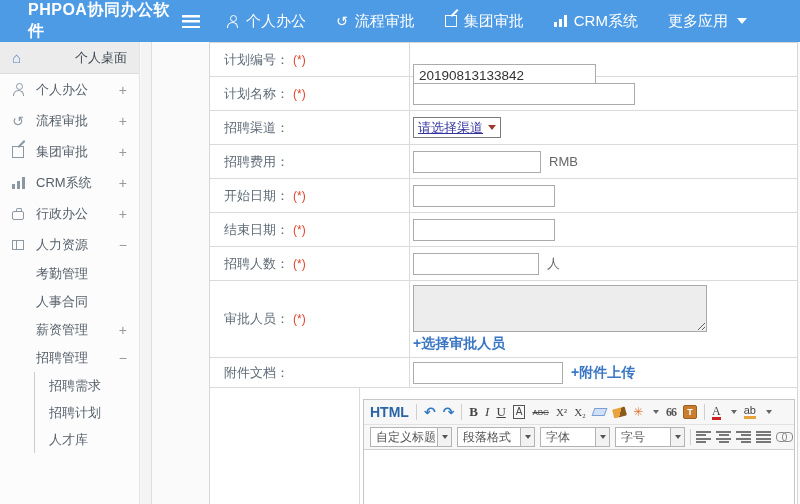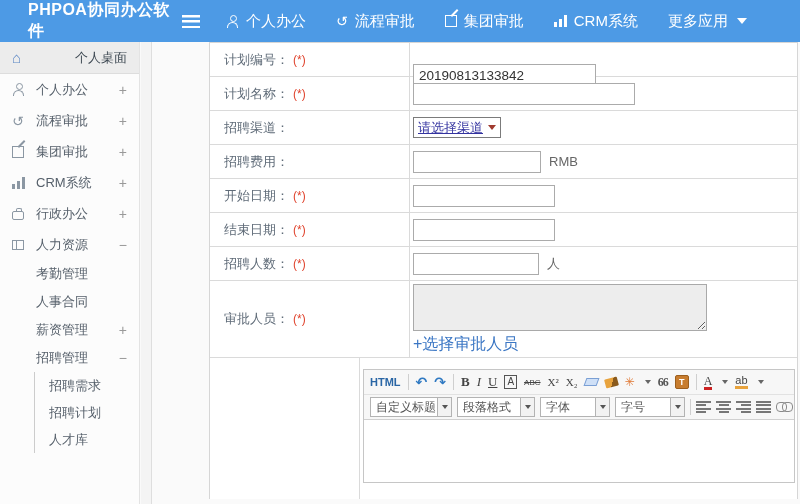--- a/index.html
+++ b/index.html
@@ -86,32 +86,32 @@
   .w-planno { width:183px;margin-top:31px; } .w-name { width:222px; } .w-fee { width:128px; }
   .w-date { width:142px; } .w-count { width:126px; } .w-attach { width:150px; }
   .unit { color:#666; }
   .sel-box { display:inline-flex; align-items:center; border:1px solid #7b7b7b; background:#fff;
     height:21px; padding:0 4px; gap:5px; cursor:pointer; }
   .sel-box .sel-text { color:#3434a0; text-decoration:underline; font-size:13px; }
   .sel-box .sel-caret { width:0; height:0; border-left:4px solid transparent;
     border-right:4px solid transparent; border-top:5px solid #a03a2e; }
   .appr-textarea { width:294px; height:47px; background:#ededed; border:1px solid #a9a9a9;
     resize:both; font-family:inherit; }
-  .blue-link { color:#3a76c4; font-size:16px; text-decoration:none; cursor:pointer; }
+  .blue-link { color:#3a76c4; font-size:14px; text-decoration:none; cursor:pointer;font-weight:bold; }
 
   
   .editor { width:432px; border:1px solid #c6c6c6; background:#fff; margin-top:9px; }
   .tb { display:flex; align-items:center; gap:7px; padding:3px 6px; background:#f7f7f7;
     height:25px; white-space:nowrap; overflow:hidden; }
   .tb1 { border-bottom:1px solid #e2e2e2; }
   .tb2 { border-bottom:1px solid #d0d0d0; gap:5px; }
   .tsep { width:1px; height:16px; background:#cfcfcf; flex:none; }
   .tbtn { display:inline-flex; align-items:center; justify-content:center; cursor:pointer;
     color:#444; font-size:13px; flex:none; }
-  .t-html { font-size:11px; font-weight:bold; color:#2a66a5; }
+  .t-html { font-size:14px; font-weight:bold; color:#2a66a5; }
   .t-undo,.t-redo { color:#2f79c2; font-size:14px; font-weight:bold; }
   .t-b { font-weight:bold; font-family:"Liberation Serif","DejaVu Serif",serif; }
   .t-i { font-style:italic; font-family:"Liberation Serif","DejaVu Serif",serif; }
   .t-u { text-decoration:underline; font-family:"Liberation Serif","DejaVu Serif",serif; }
   .t-abox { border:1px solid #555; font-size:10px; padding:0 2px; line-height:12px; }
   .t-strike { font-size:8px; text-decoration:line-through; letter-spacing:0; }
   .t-supsub { font-size:11px; font-family:"Liberation Serif","DejaVu Serif",serif; }
   .t-eraser { width:13px; height:8px; background:#cfe0f7; border:1px solid #7a9fd4;
     transform:skewX(-20deg); }
   .t-brush { width:13px; height:9px; background:linear-gradient(120deg,#e8a33d 55%,#8a5a1c 55%);
@@ -343,20 +343,29 @@
         <div class="cell-label">
           <span>审批人员：</span>
           <span class="req">(*)</span>
         </div>
         <div class="cell-value col">
           <textarea class="appr-textarea" style=""></textarea>
           <a class="blue-link">+选择审批人员</a>
         </div>
       </div>
 
+      <div class="frow short">
+        <div class="cell-label">
+          <span>附件文档：</span>
+        </div>
+        <div class="cell-value">
+          <input class="txt-input w-attach" value="" style="">
+          <a class="blue-link">+附件上传</a>
+        </div>
+      </div>
 
       <div class="frow editor-row">
         <div class="cell-label"></div>
         <div class="cell-value" style="align-items:flex-start;">
           <div class="editor">
 
             <div class="tb tb1">
               <span class="tbtn t-html">HTML</span>
               <span class="tsep"></span>
               <span class="tbtn t-undo">↶</span>

